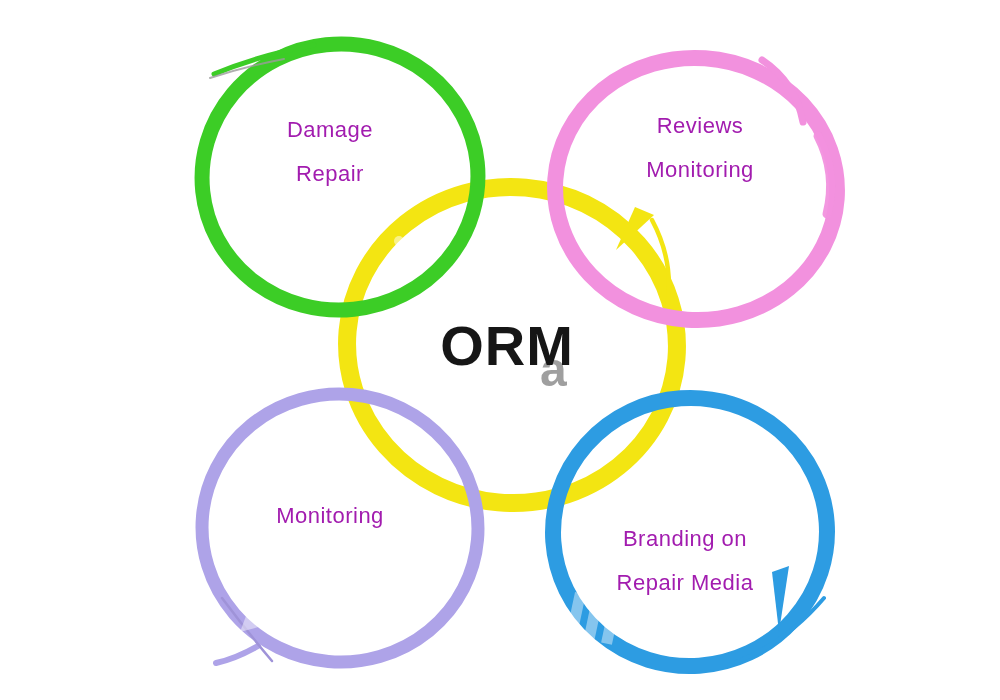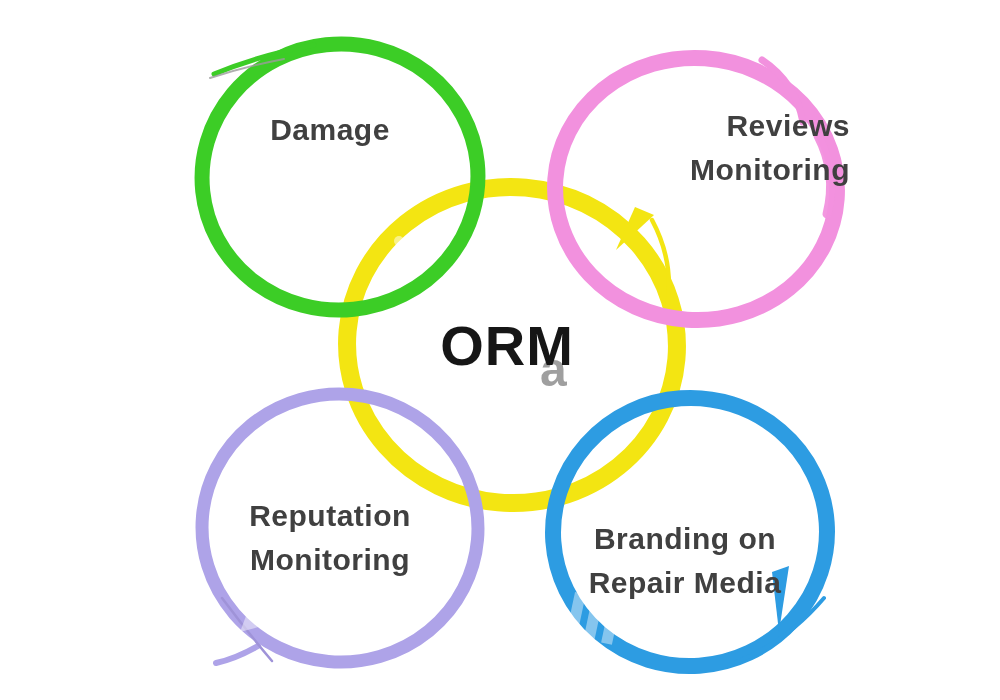--- a/index.html
+++ b/index.html
@@ -20,30 +20,30 @@
   .rings-svg {
     position: absolute;
     left: 0;
     top: 0;
     z-index: 1;
   }
   .node-label {
     position: absolute;
     width: 300px;
     text-align: center;
-    font-weight: 700;
-    font-size: 30px;
+    font-weight: 400;
+    font-size: 22px;
     line-height: 44px;
-    color: #404040;
+    color: #a21caf;
     letter-spacing: 0.5px;
     z-index: 3;
   }
   .node-label span { display: block; }
   .label-tl { left: 180px; top: 108px; }
-  .label-tr { left: 550px; top: 104px; text-align: right; }
+  .label-tr { left: 550px; top: 104px; }
   .label-bl { left: 180px; top: 494px; }
   .label-br { left: 535px; top: 504px; margin-top: 13px; }
   .orm-label {
     position: absolute;
     left: 357px;
     top: 298px;
     width: 300px;
     text-align: center;
     font-weight: 700;
     font-size: 56px;
@@ -108,29 +108,29 @@
       </g>
     </g>
   </svg>
 
   <div class="watermark-a">a</div>
 
   <div class="orm-label">ORM</div>
 
   <div class="node-label label-tl">
     <span>Damage</span>
+    <span>Repair</span>
   </div>
 
   <div class="node-label label-tr">
     <span>Reviews</span>
     <span>Monitoring</span>
   </div>
 
   <div class="node-label label-bl">
-    <span>Reputation</span>
     <span>Monitoring</span>
   </div>
 
   <div class="node-label label-br">
     <span>Branding on</span>
     <span>Repair Media</span>
   </div>
 
 </div>
 

